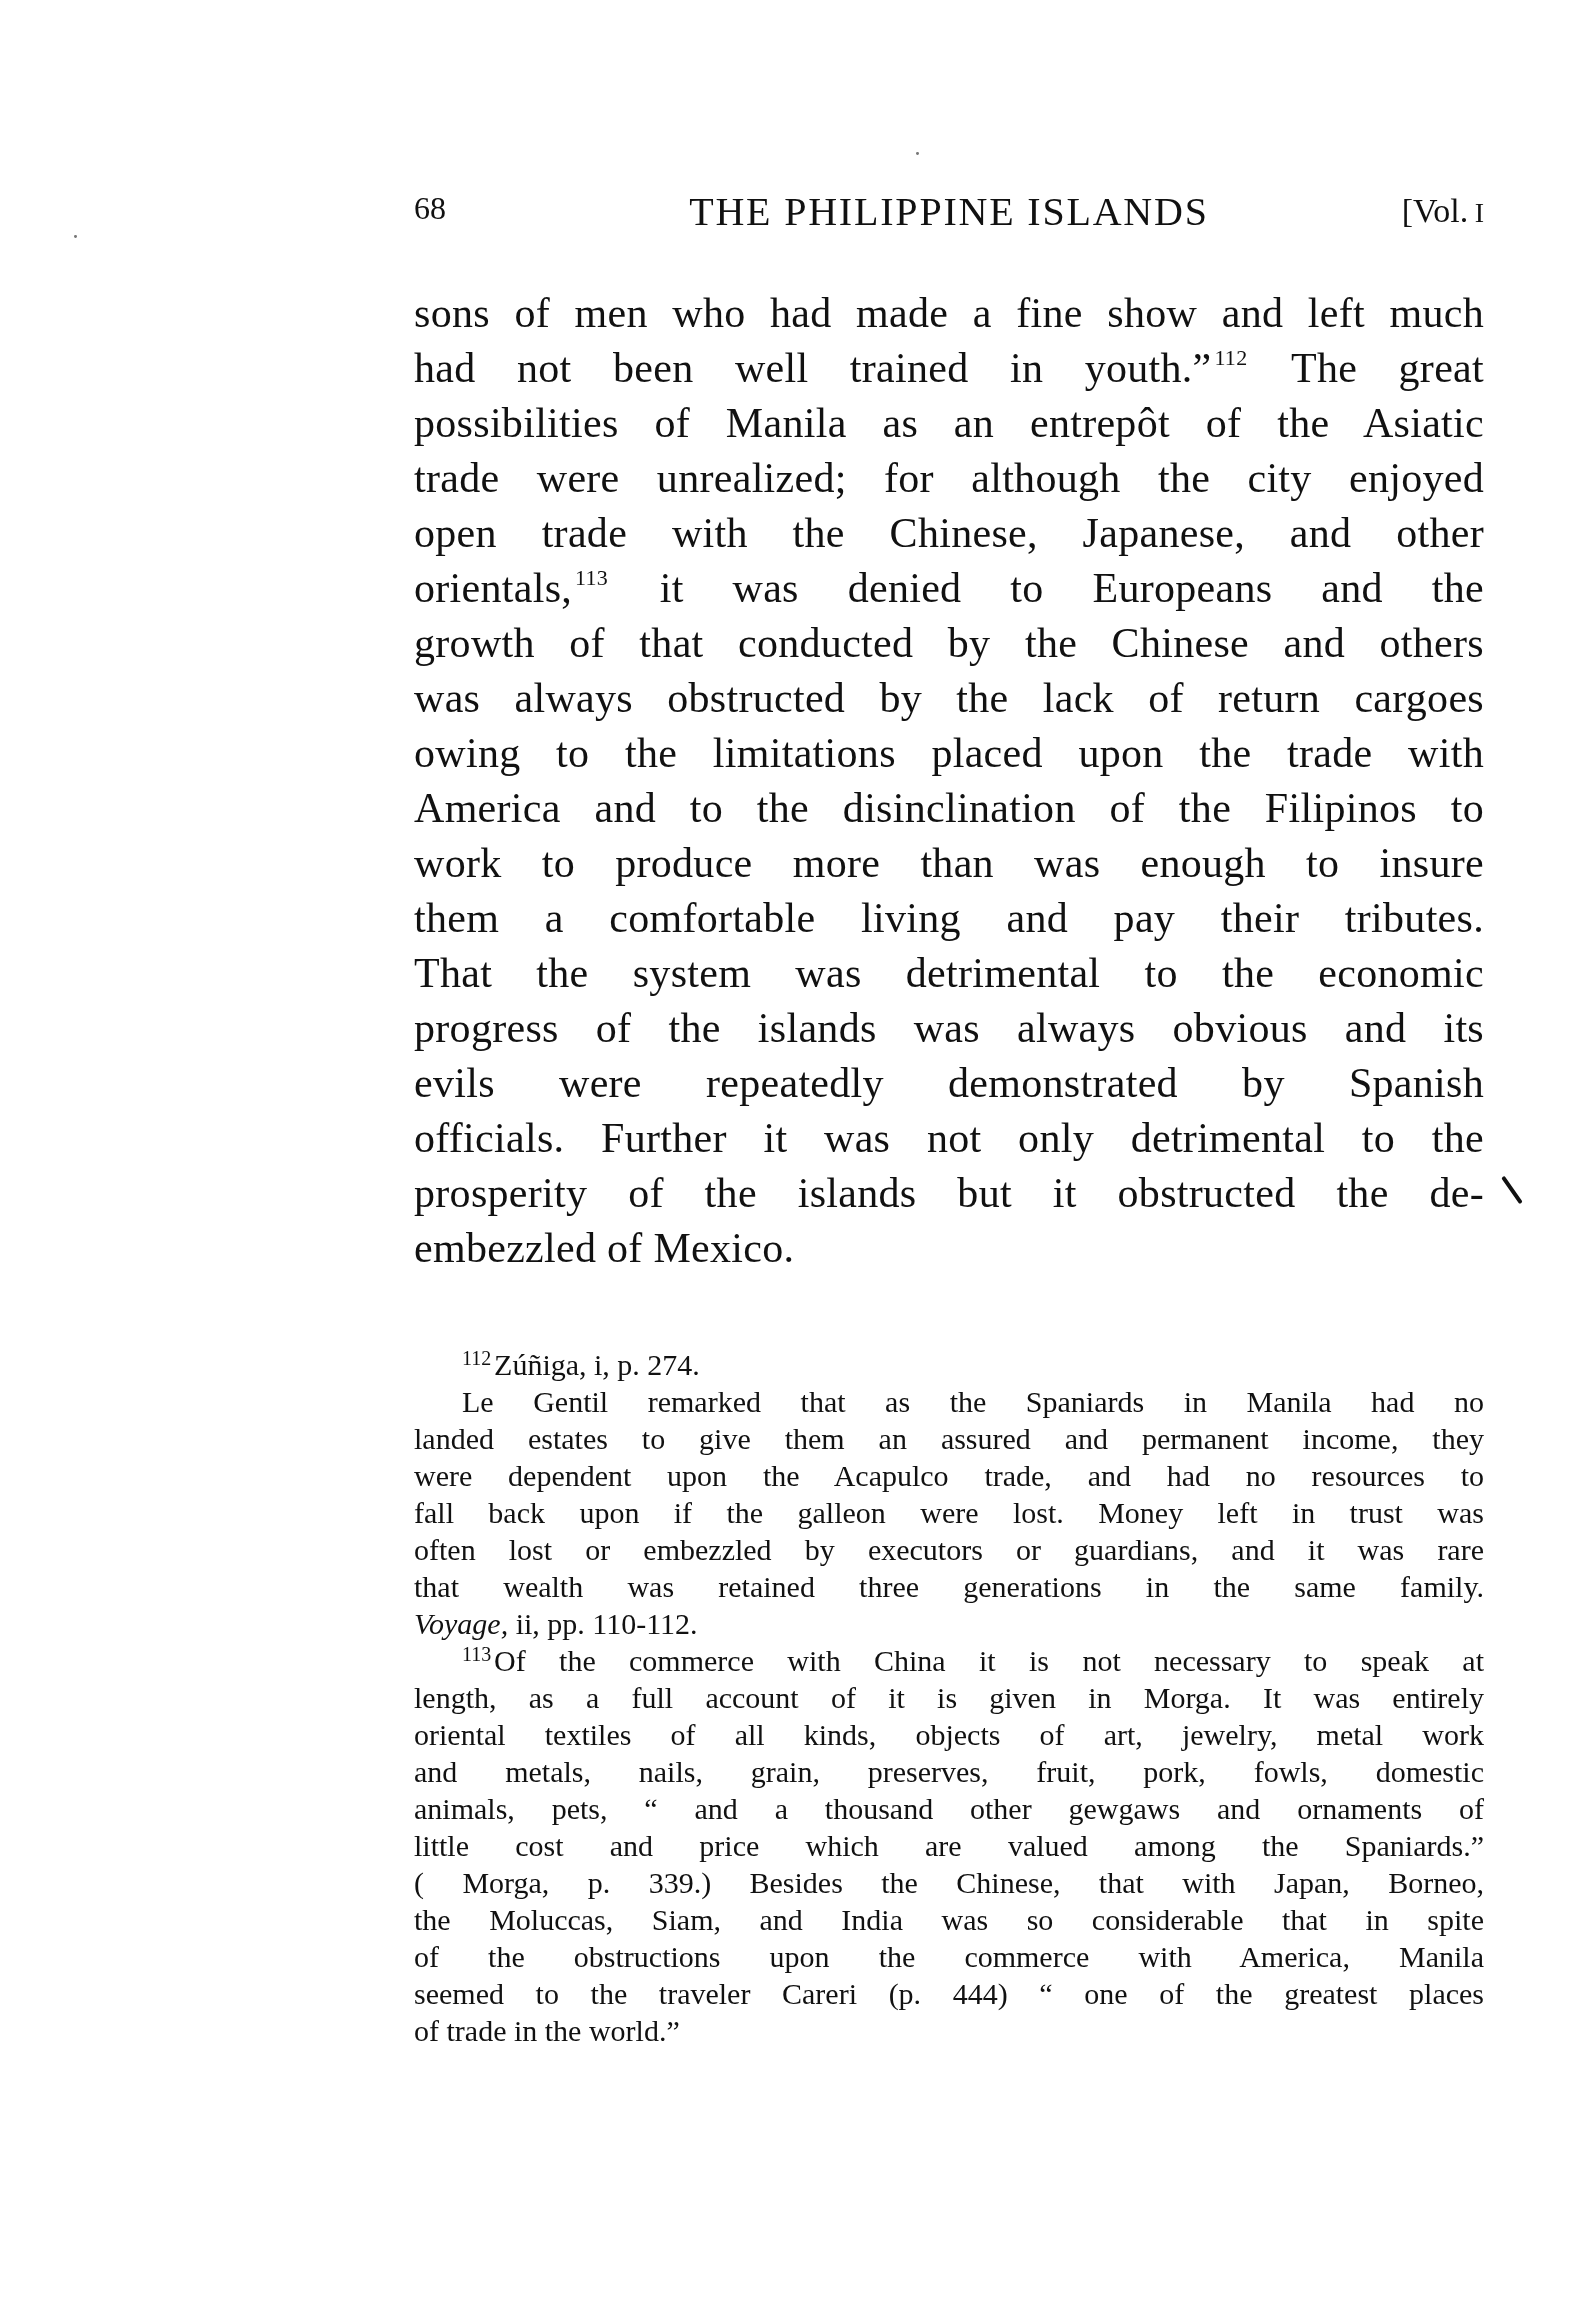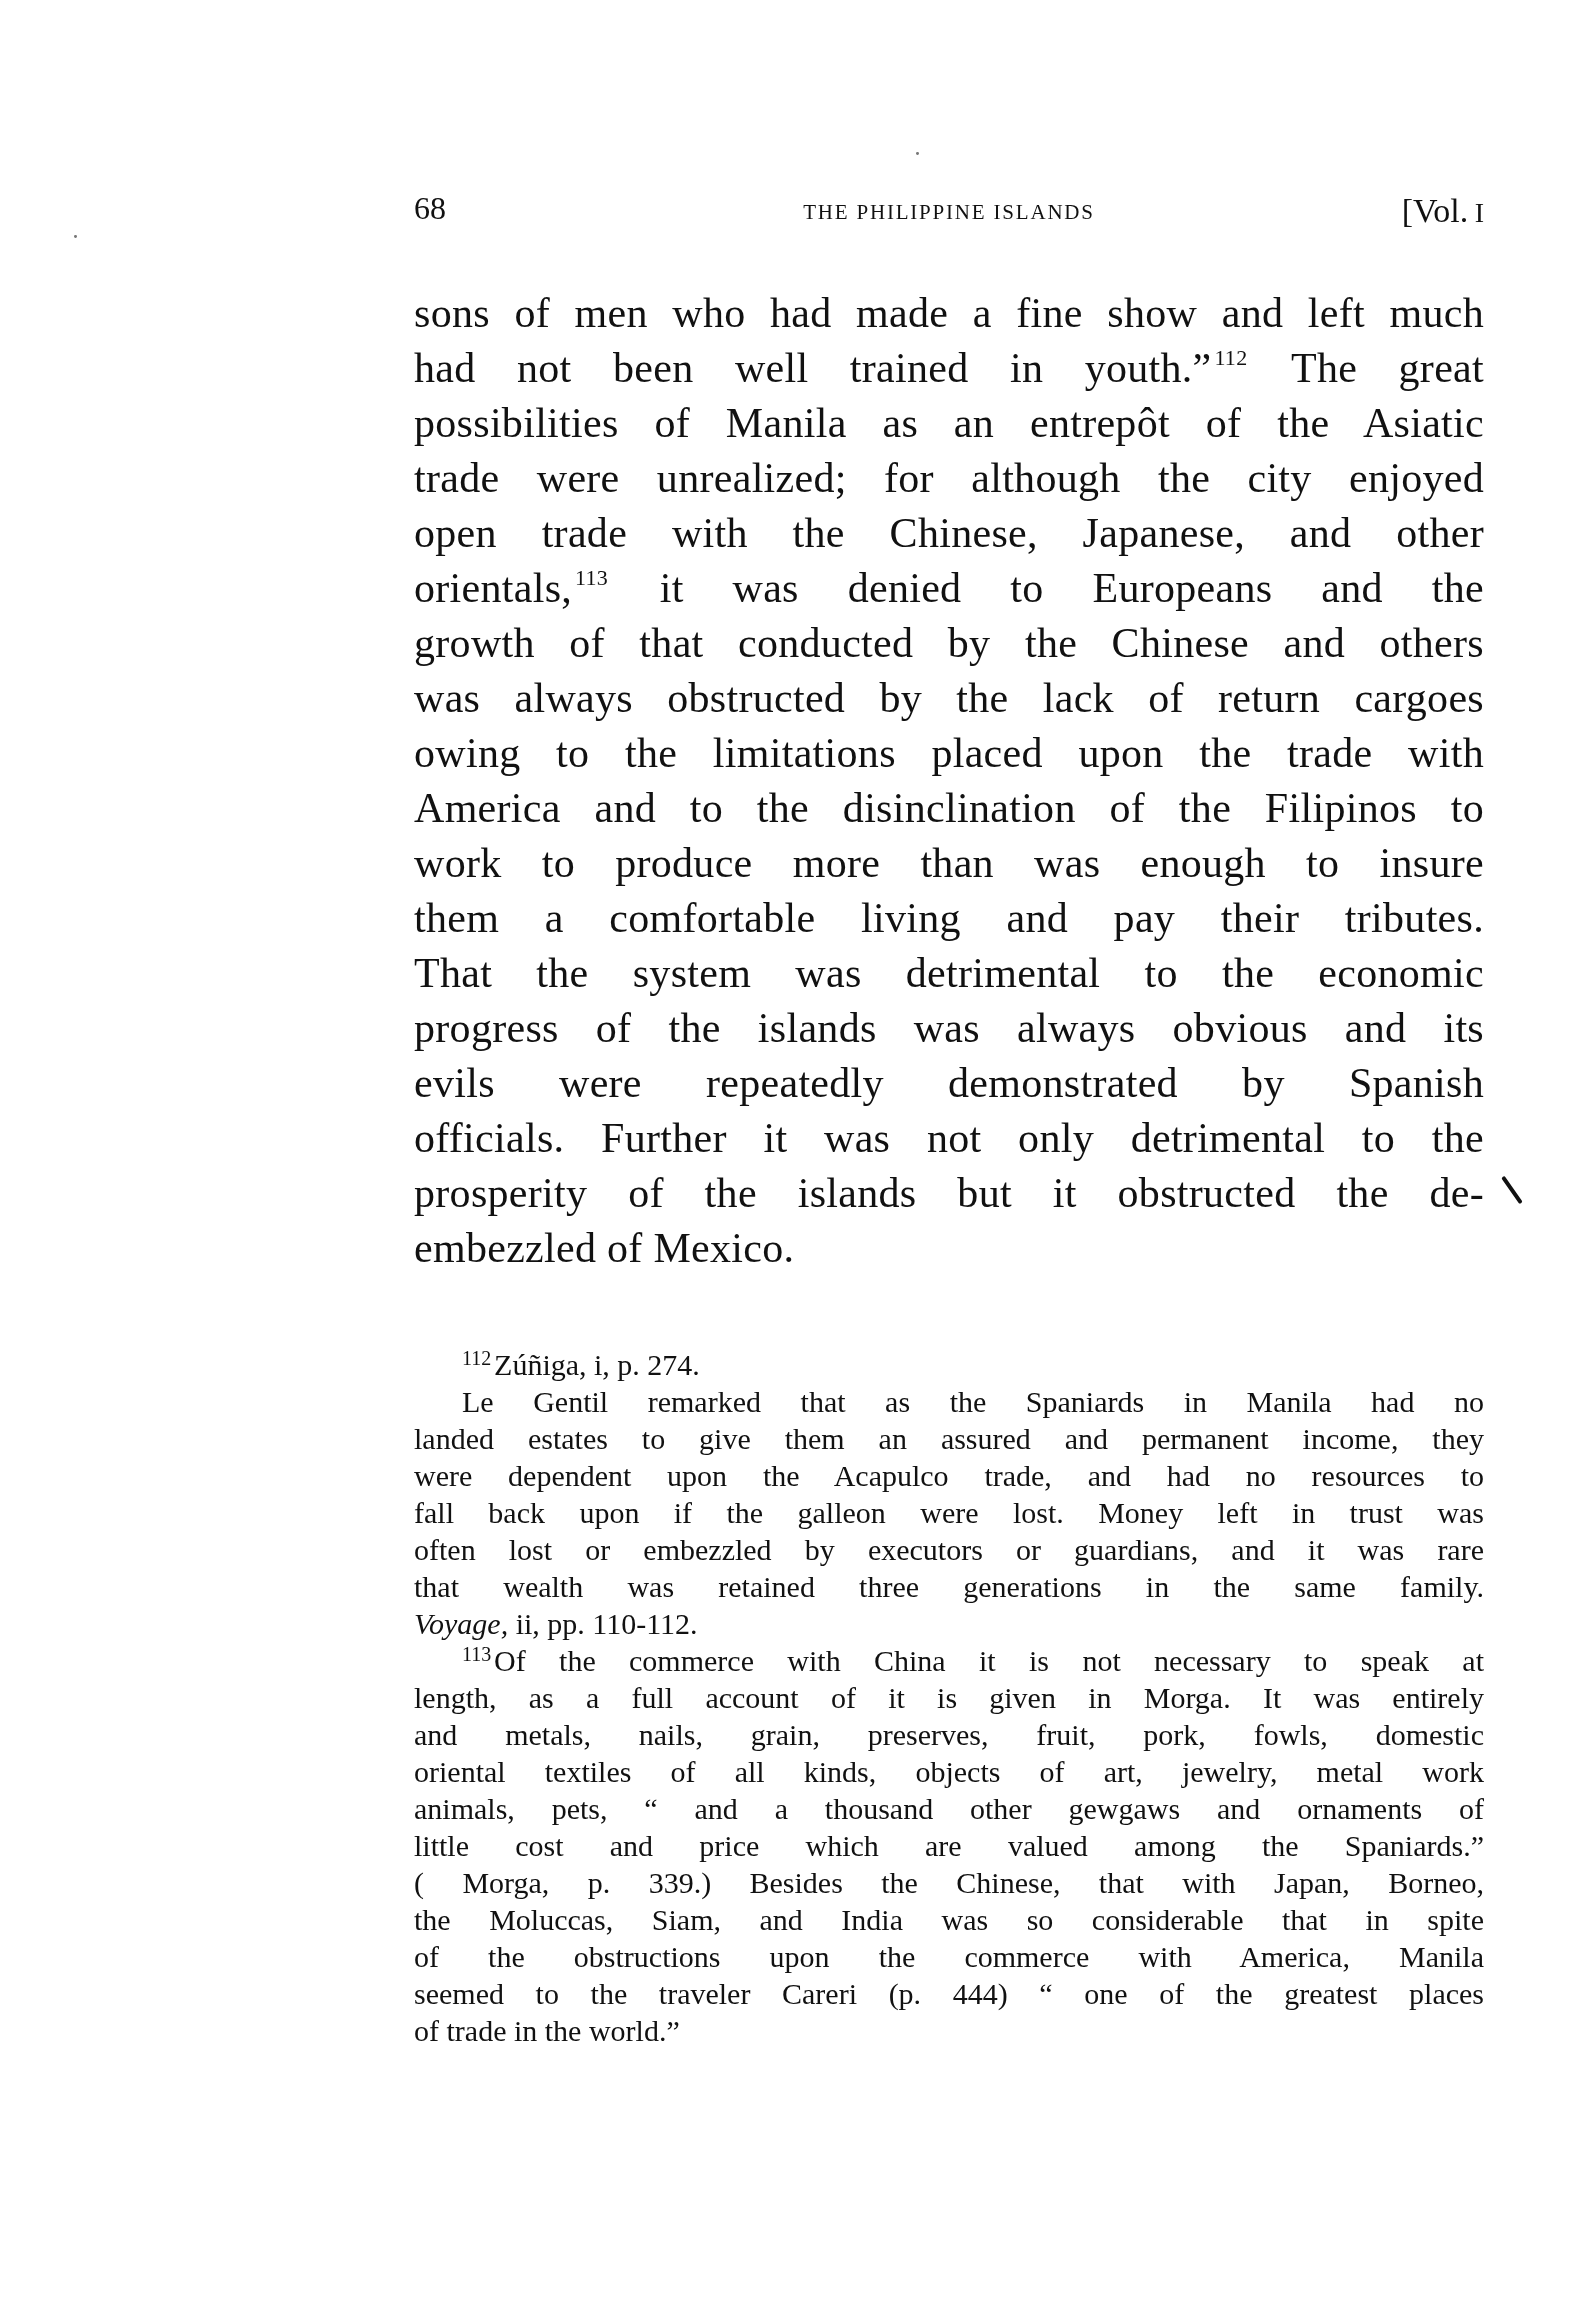--- a/index.html
+++ b/index.html
@@ -3,21 +3,21 @@
 <meta charset="utf-8">
 <style>
   html, body { margin: 0; padding: 0; background: #ffffff; }
   body { width: 1595px; height: 2492px; position: relative; overflow: hidden; color: #111111;
          font-family: "Liberation Serif", "DejaVu Serif", serif; }
   .page { position: absolute; left: 0; top: 0; width: 1595px; height: 2492px; }
 
   .running-head { position: absolute; top: 178px; left: 414px; width: 1070px; height: 60px; }
   .running-head .pgno { position: absolute; left: 0; top: 0; font-size: 32px; line-height: 60px; }
   .running-head .title { position: absolute; left: 0; right: 0; top: 3.7px; text-align: center;
-         font-size: 21px; letter-spacing: 1.8px; line-height: 60px; }
+         font-size: 40px; letter-spacing: 1.8px; line-height: 60px; }
   .running-head .vol { position: absolute; right: 0; top: 2.8px; font-size: 34px; line-height: 60px; }
   .running-head .vol .roman { font-size: 28px; margin-left: 6.5px; }
 
   .body-text { position: absolute; top: 286px; left: 414px; width: 1070px; font-size: 42px;
          line-height: 55px; letter-spacing: 0.3px; }
   .line { display: block; text-align: justify; text-align-last: justify; white-space: nowrap;
          height: 55px; overflow: visible; }
   .line.last { text-align-last: left; }
   sup.fnref { font-size: 22px; vertical-align: 16.6px; line-height: 0; margin: 0 2.8px; }
 
@@ -73,22 +73,22 @@
         <span class="fline"><span>landed estates to give them an assured and permanent income, they</span></span>
         <span class="fline"><span>were dependent upon the Acapulco trade, and had no resources to</span></span>
         <span class="fline"><span>fall back upon if the galleon were lost. Money left in trust was</span></span>
         <span class="fline"><span>often lost or embezzled by executors or guardians, and it was rare</span></span>
         <span class="fline"><span>that wealth was retained three generations in the same family.</span></span>
         <span class="fline last"><i>Voyage,</i><span> ii, pp. 110-112.</span></span>
       </div>
       <div>
         <span class="fline indent"><span class="fnmark">113</span><span>Of the commerce with China it is not necessary to speak at</span></span>
         <span class="fline"><span>length, as a full account of it is given in Morga. It was entirely</span></span>
+        <span class="fline"><span>oriental textiles of all kinds, objects of art, jewelry, metal work</span></span>
         <span class="fline"><span>and metals, nails, grain, preserves, fruit, pork, fowls, domestic</span></span>
-        <span class="fline"><span>oriental textiles of all kinds, objects of art, jewelry, metal work</span></span>
         <span class="fline"><span>animals, pets, “ and a thousand other gewgaws and ornaments of</span></span>
         <span class="fline"><span>little cost and price which are valued among the Spaniards.”</span></span>
         <span class="fline"><span>( Morga, p. 339.) Besides the Chinese, that with Japan, Borneo,</span></span>
         <span class="fline"><span>the Moluccas, Siam, and India was so considerable that in spite</span></span>
         <span class="fline"><span>of the obstructions upon the commerce with America, Manila</span></span>
         <span class="fline"><span>seemed to the traveler Careri (p. 444) “ one of the greatest places</span></span>
         <span class="fline last"><span>of trade in the world.”</span></span>
       </div>
     </div>
 

